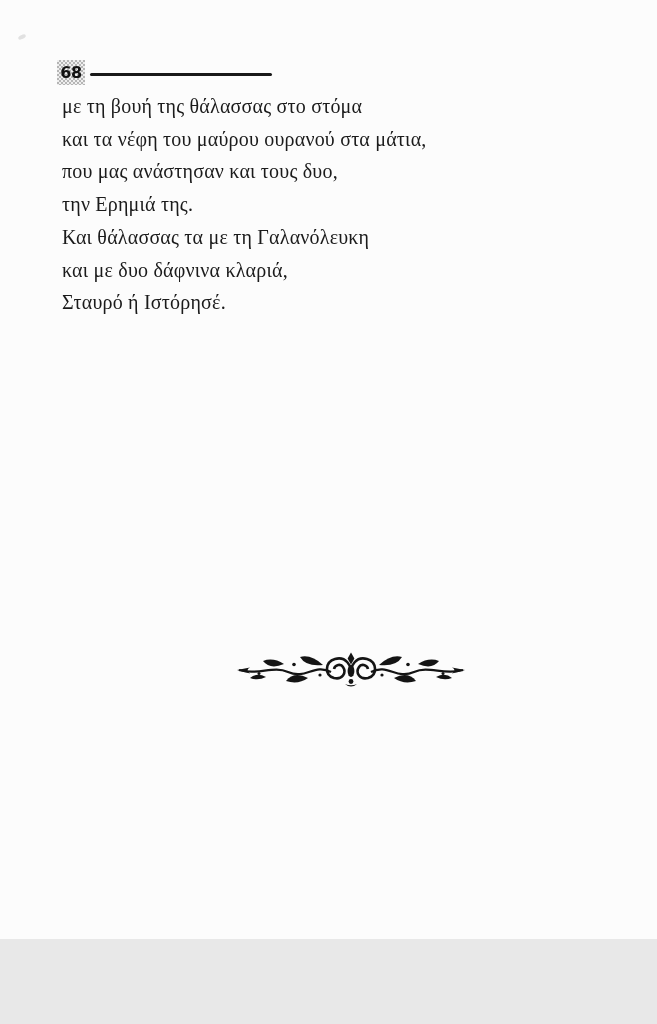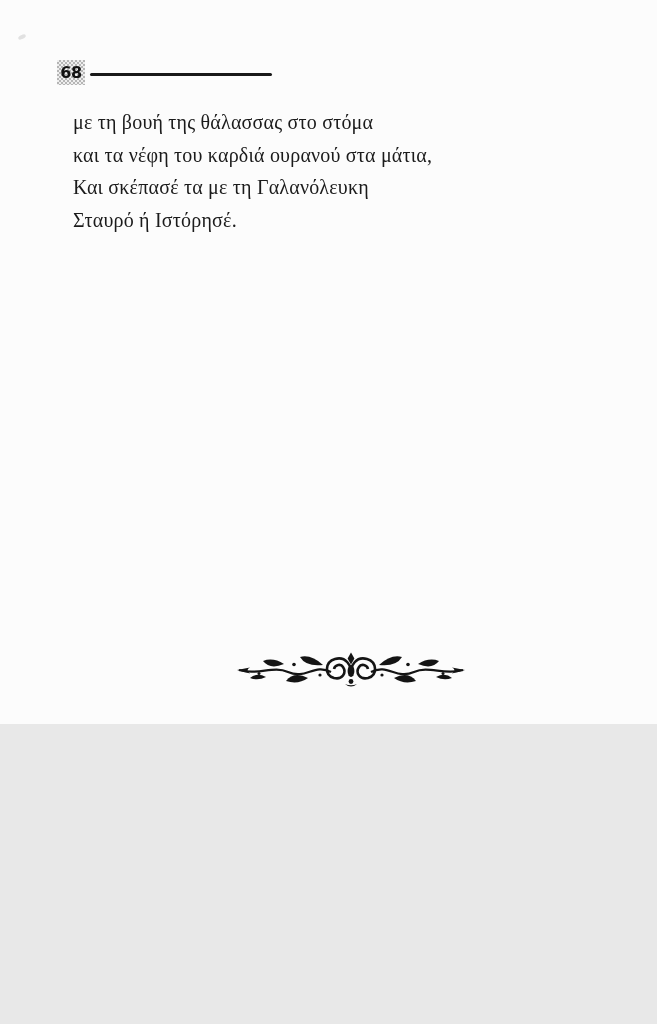--- a/index.html
+++ b/index.html
@@ -3,21 +3,21 @@
 <meta charset="utf-8">
 <style>
   html, body {
     margin: 0;
     padding: 0;
     background: #e8e8e8;
   }
   .page {
     position: relative;
     width: 657px;
-    height: 724px;
+    height: 939px;
     margin: 0 auto;
     background: #fcfcfc;
     overflow: hidden;
     font-family: "Liberation Serif", "DejaVu Serif", serif;
     color: #1b1b1b;
   }
   .scan-speck {
     position: absolute;
     left: 18px;
     top: 35px;
@@ -50,23 +50,22 @@
     left: 90px;
     top: 73px;
     width: 182px;
     height: 2.5px;
     background: #191919;
     border-radius: 2px;
   }
   .poem {
     position: absolute;
     left: 62px;
-    top: 106px;
+    top: 90px;
     width: 460px;
-    margin-left: 11px;
   }
   .poem-line {
     font-size: 20px;
     line-height: 32.7px;
     white-space: nowrap;
     letter-spacing: 0.2px;
   }
   .ornament {
     position: absolute;
     left: 236px;
@@ -83,22 +82,25 @@
   <div class="scan-speck"></div>
 
   <div class="page-number-badge">
     <span>68</span>
   </div>
 
   <div class="header-rule"></div>
 
   <div class="poem">
     <div class="poem-line">με τη βουή της θάλασσας στο στόμα</div>
-    <div class="poem-line">και τα νέφη του καρδιά ουρανού στα μάτια,</div>
-    <div class="poem-line">Και σκέπασέ τα με τη Γαλανόλευκη</div>
+    <div class="poem-line">και τα νέφη του μαύρου ουρανού στα μάτια,</div>
+    <div class="poem-line">που μας ανάστησαν και τους δυο,</div>
+    <div class="poem-line">την Ερημιά της.</div>
+    <div class="poem-line">Και θάλασσας τα με τη Γαλανόλευκη</div>
+    <div class="poem-line">και με δυο δάφνινα κλαριά,</div>
     <div class="poem-line">Σταυρό ή Ιστόρησέ.</div>
   </div>
 
   <svg class="ornament" viewBox="0 0 230 42" xmlns="http://www.w3.org/2000/svg">
     <g id="flourish-half" fill="#141414" stroke="none">
 
       <path d="M116,25 C113,14 121,5 131,8 C141,11 142,24 132,27 C124,29 119,22 123,16 C125,12.5 131,13.5 132,18" fill="none" stroke="#141414" stroke-width="2.6"></path>
 
       <path d="M135,21 C152,12 160,29 178,21 C193,14 208,25 227,19" fill="none" stroke="#141414" stroke-width="2.2"></path>
 

